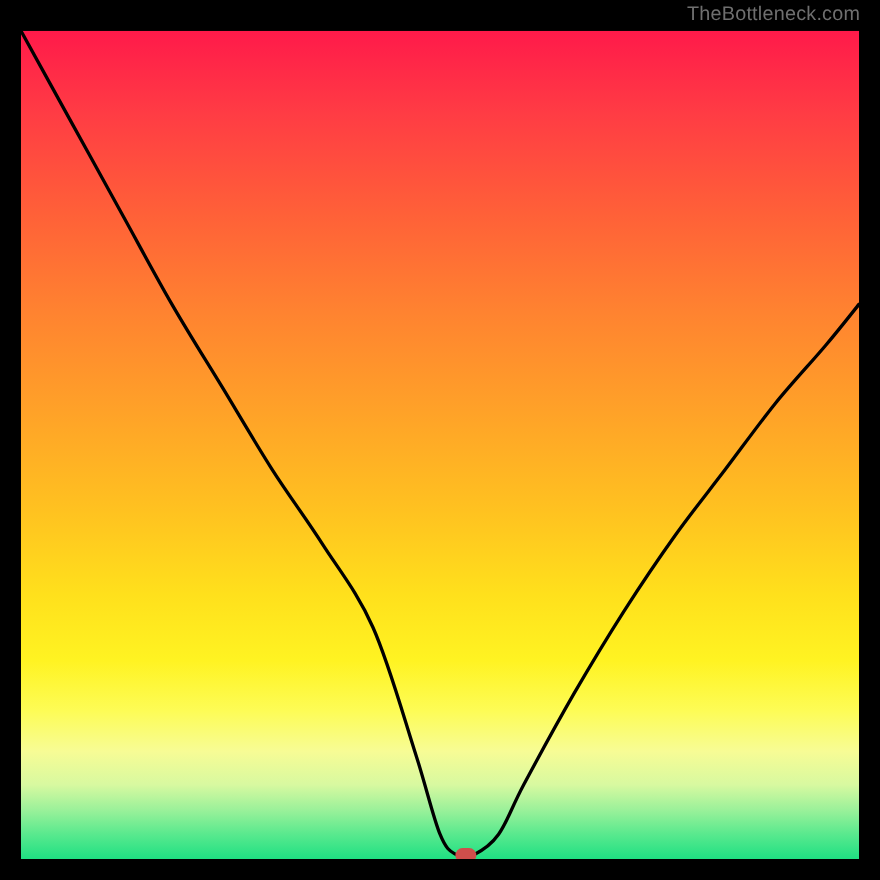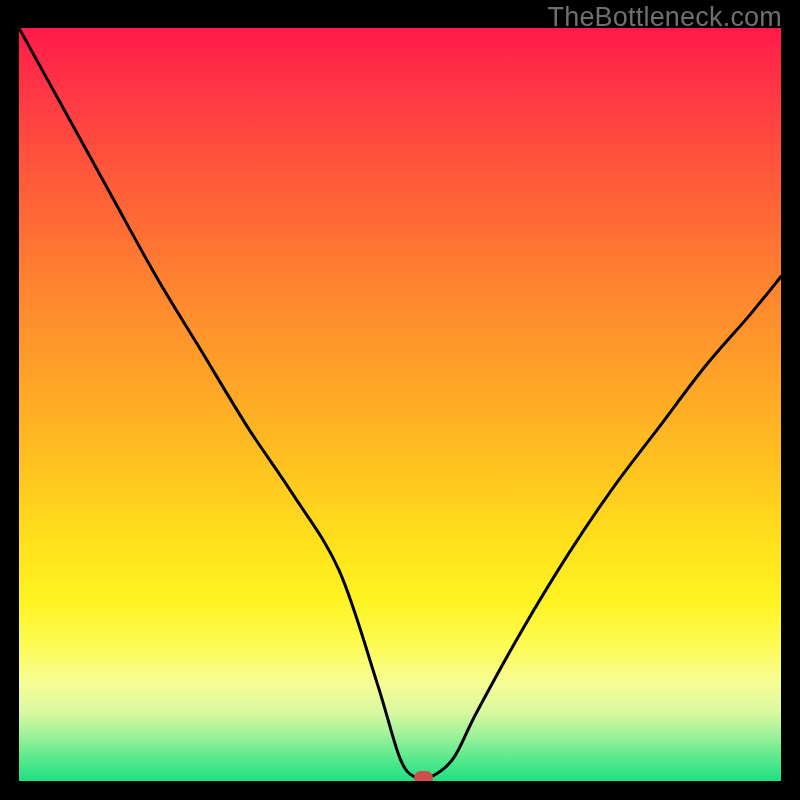--- a/index.html
+++ b/index.html
@@ -15,21 +15,21 @@
     position: relative;
     width: 800px;
     height: 800px;
     background: #000;
   }
   .watermark {
     position: absolute;
     top: 2px;
     right: 18px;
     color: #6f6f6f;
-    font-size: 27px;
+    font-size: 18px;
     font-weight: 500;
     letter-spacing: 0.2px;
     z-index: 10;
     user-select: none;
   }
   .plot-area {
     position: absolute;
     left: 19px;
     top: 28px;
     width: 762px;

